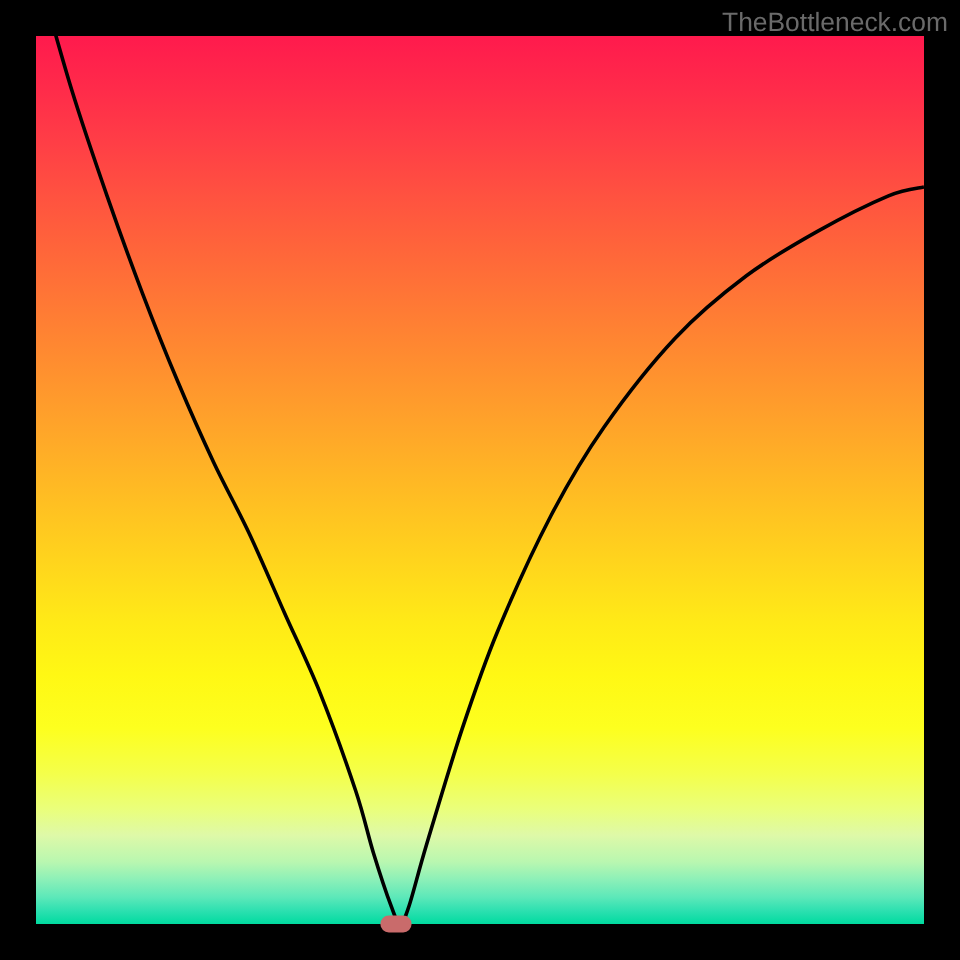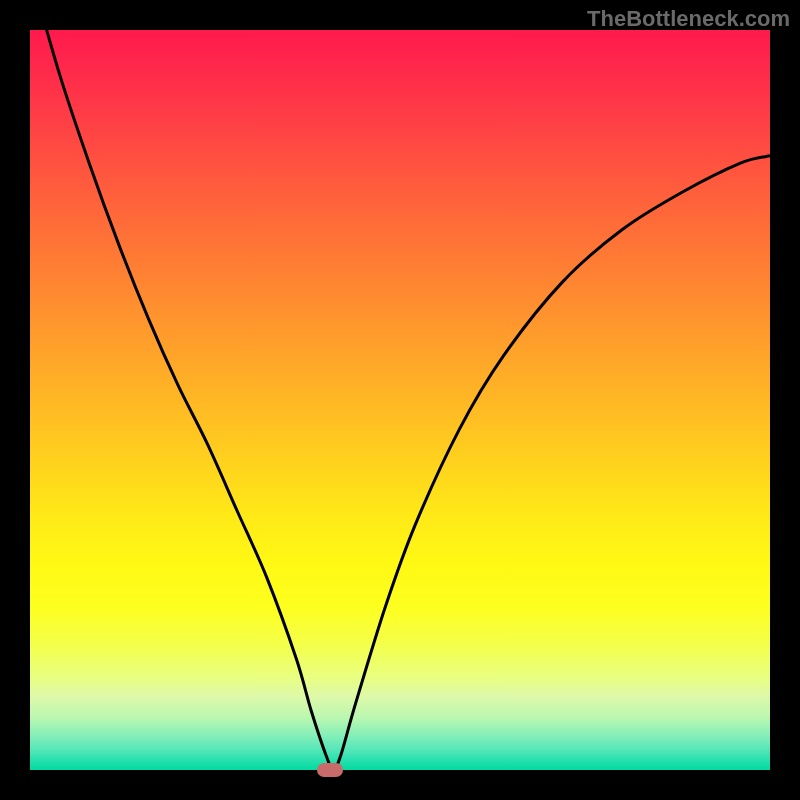--- a/index.html
+++ b/index.html
@@ -10,21 +10,21 @@
     position: relative;
     font-family: Arial, sans-serif;
     overflow: hidden;
   }
   .watermark {
     position: absolute;
     top: 6px;
     right: 10px;
     color: #6a6a6a;
     font-size: 22px;
-    font-weight: 700;
+    font-weight: 400;
     z-index: 10;
   }
   .plot-area {
     position: absolute;
     top: 30px;
     left: 30px;
     width: 740px;
     height: 740px;
     background: linear-gradient(to bottom,
       #ff1a4d 0%,

